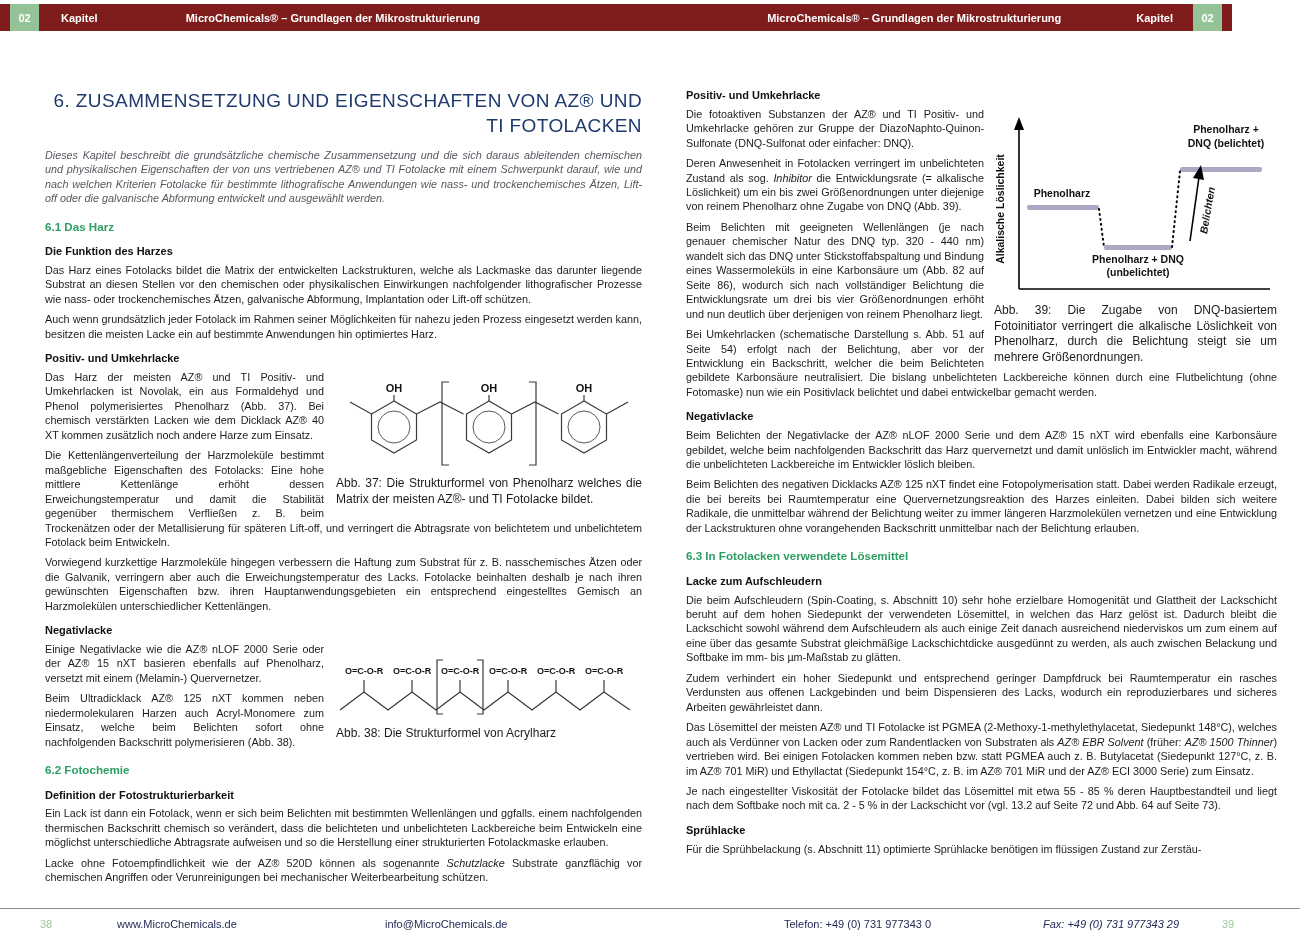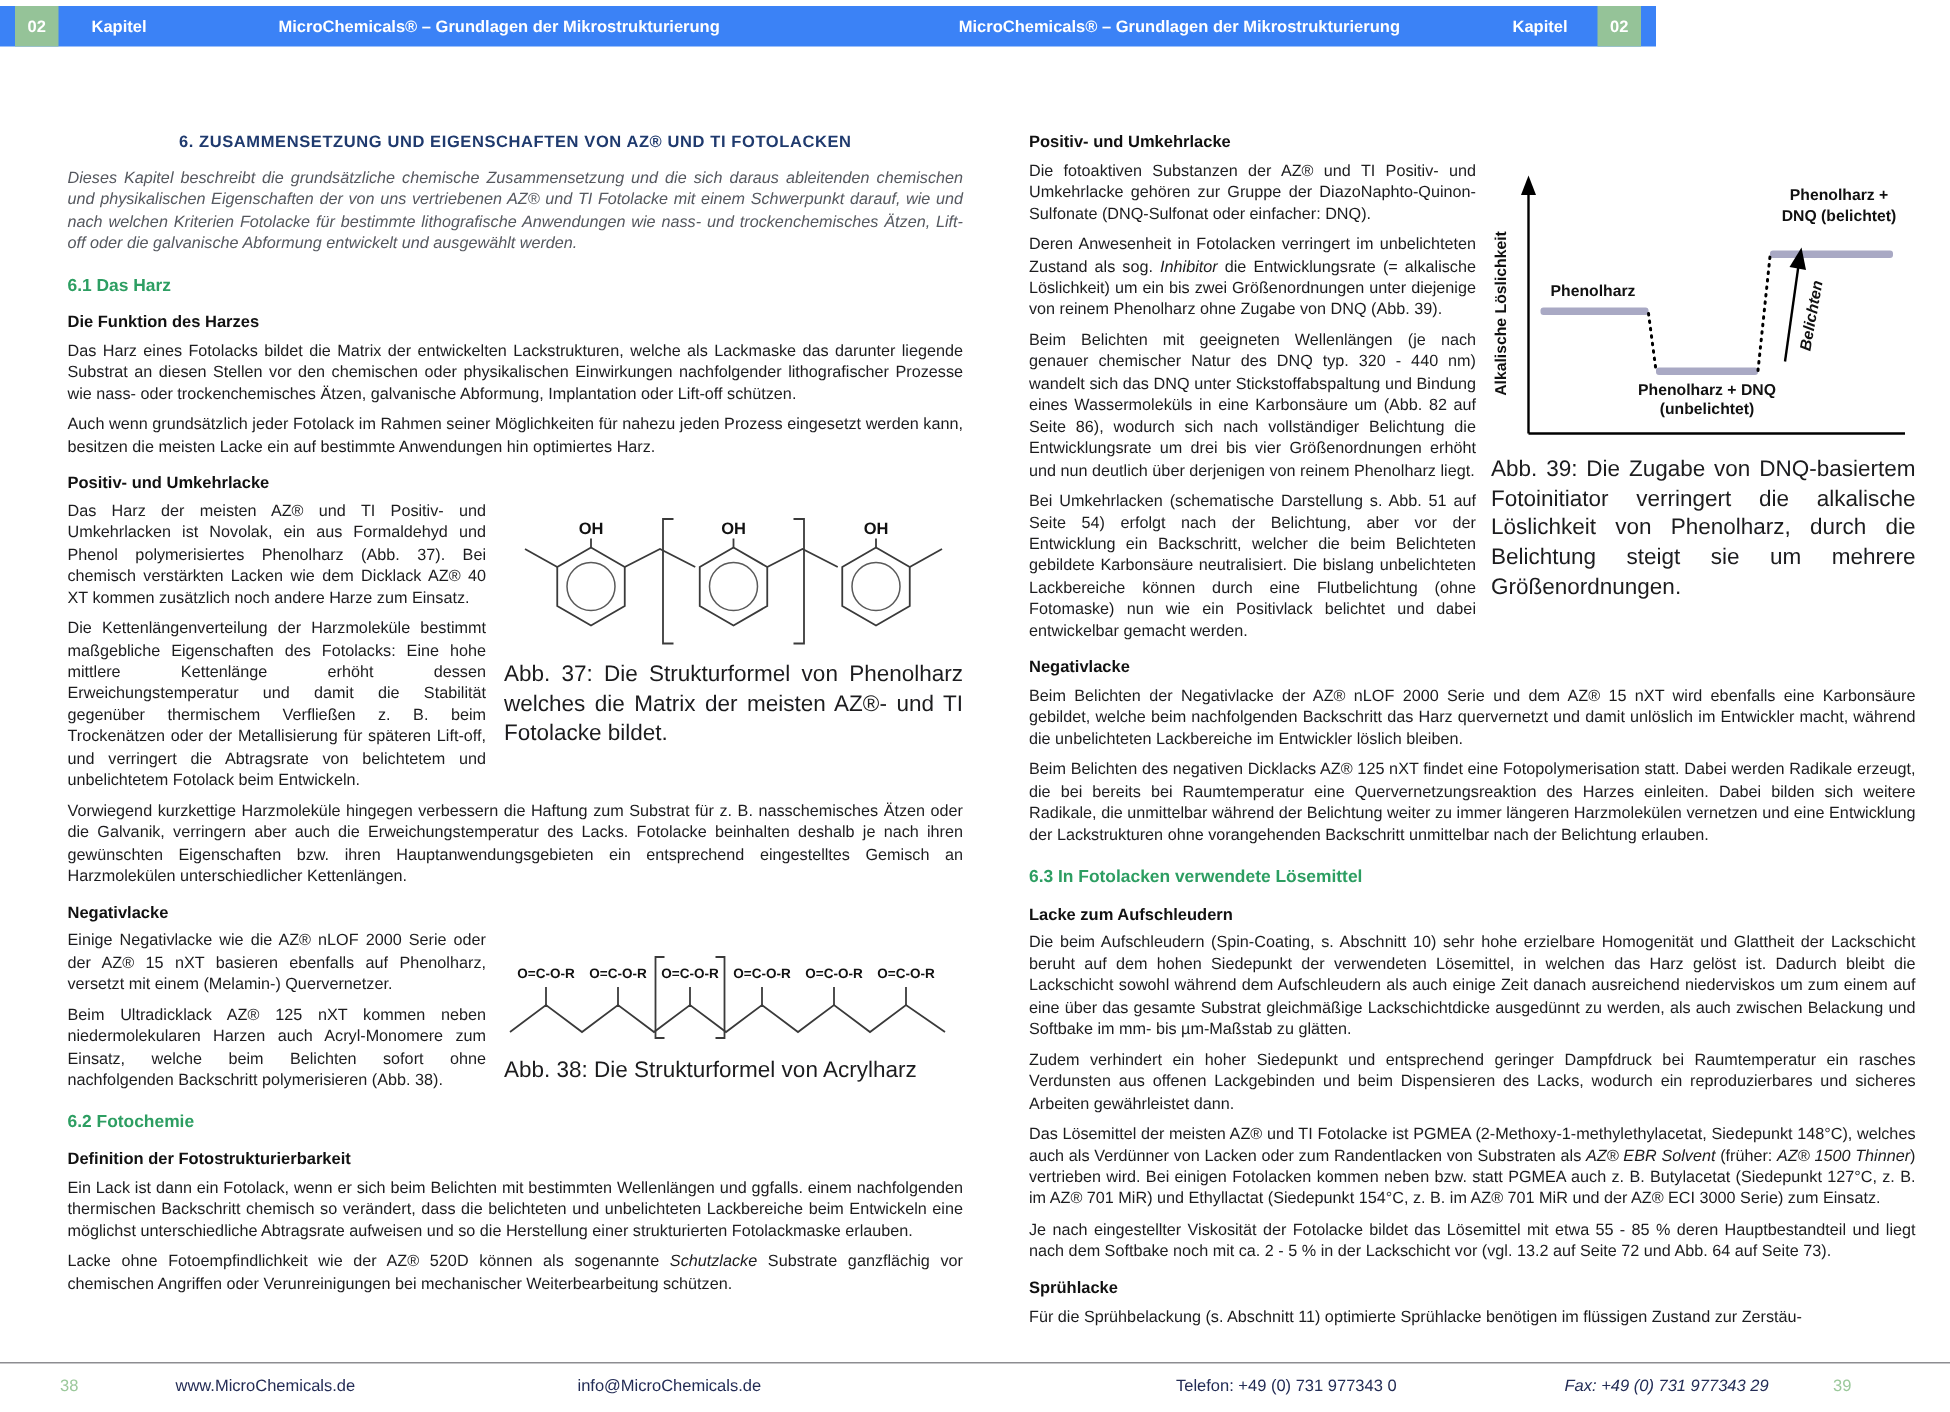--- a/index.html
+++ b/index.html
@@ -5,22 +5,22 @@
   * { box-sizing: border-box; }
   html, body { margin: 0; padding: 0; }
   body {
     width: 1300px; height: 941px; position: relative; overflow: hidden;
     background: #ffffff; color: #1c1c1e;
     font-family: "Liberation Sans", "DejaVu Sans", sans-serif;
   }
 
   
   .header {
-    position: absolute; top: 4px; left: 0; width: 1104px; height: 27px;
-    background: #3b82f6; color: #ffffff; display: flex; align-items: center;
+    position: absolute; top: 4px; left: 0; width: 1232px; height: 27px;
+    background: #7f1d1d; color: #ffffff; display: flex; align-items: center;
     font-size: 11px; font-weight: bold;
   }
   .chapter-box {
     width: 29px; height: 27px; background: #95c398; color: #ffffff;
     display: flex; align-items: center; justify-content: center; font-size: 11px;
     flex: 0 0 auto;
   }
   .chapter-box.left { margin-left: 10px; }
   .chapter-box.right { margin-left: 20px; margin-right: 10px; }
   .kapitel-left { margin-left: 22px; }
@@ -38,33 +38,33 @@
   .f-tel        { left: 784px; }
   .f-fax        { left: 1043px; font-style: italic; }
   .f-page-right { left: 1222px; color: #9bc89b; }
 
   
   .page { position: absolute; top: 88px; font-size: 10.8px; line-height: 1.34; text-align: justify; }
   .page-left  { left: 45px;  width: 597px; }
   .page-right { left: 686px; width: 591px; }
 
   h1.doc-title {
-    font-size: 11px; color: #1f3a6e; margin: 0 0 9px 0;
-    letter-spacing: 0.4px; font-weight: bold; text-align: center;
+    font-size: 19px; color: #1f3a6e; margin: 0 0 9px 0;
+    letter-spacing: 0.4px; font-weight: normal; text-align: right;
   }
   .intro { font-style: italic; color: #55585f; margin: 0 0 10px 0; }
   h2.sec { color: #2d9e62; font-size: 11.6px; margin: 13px 0 6px 0; text-align: left; clear: both; font-weight: bold; }
   h3.sub { font-size: 11px; margin: 10px 0 4px 0; text-align: left; font-weight: bold; color: #111; }
   .page p { margin: 0 0 6px 0; }
   .italic { font-style: italic; }
 
   .fig { float: right; margin: 2px 0 4px 12px; }
   .fig37, .fig38 { width: 306px; }
   .fig39 { width: 283px; margin-left: 10px; }
-  .fig .caption { font-size: 15px; line-height: 1.32; margin-top: 4px; text-align: justify; color: #1c1c1e; }
+  .fig .caption { font-size: 12px; line-height: 1.32; margin-top: 4px; text-align: justify; color: #1c1c1e; }
   .fig38 .caption { text-align: left; }
 
   svg { display: block; }
   svg text { font-family: "Liberation Sans", "DejaVu Sans", sans-serif; fill: #111; }
   .chem-line { stroke: #3a3a3a; stroke-width: 1.2; fill: none; }
   .chem-thin { stroke: #5a5a5a; stroke-width: 1;   fill: none; }
   .chart-axis { stroke: #000; stroke-width: 1.6; fill: none; }
   .chart-dots { stroke: #000; stroke-width: 2; stroke-dasharray: 1 4; stroke-linecap: round; fill: none; }
   .chart-bar  { fill: #a9a9c4; }
   .chart-label { font-size: 10.5px; font-weight: bold; }

